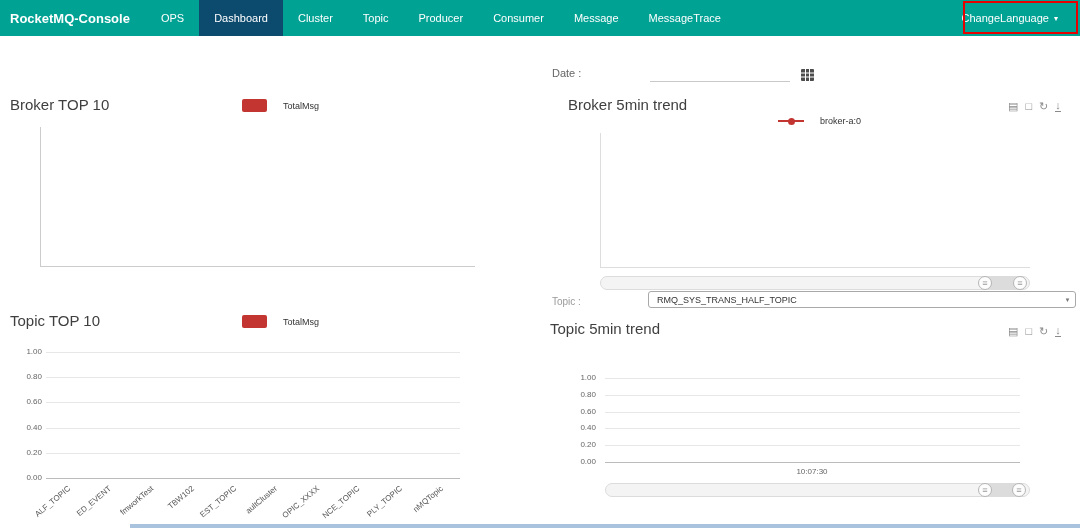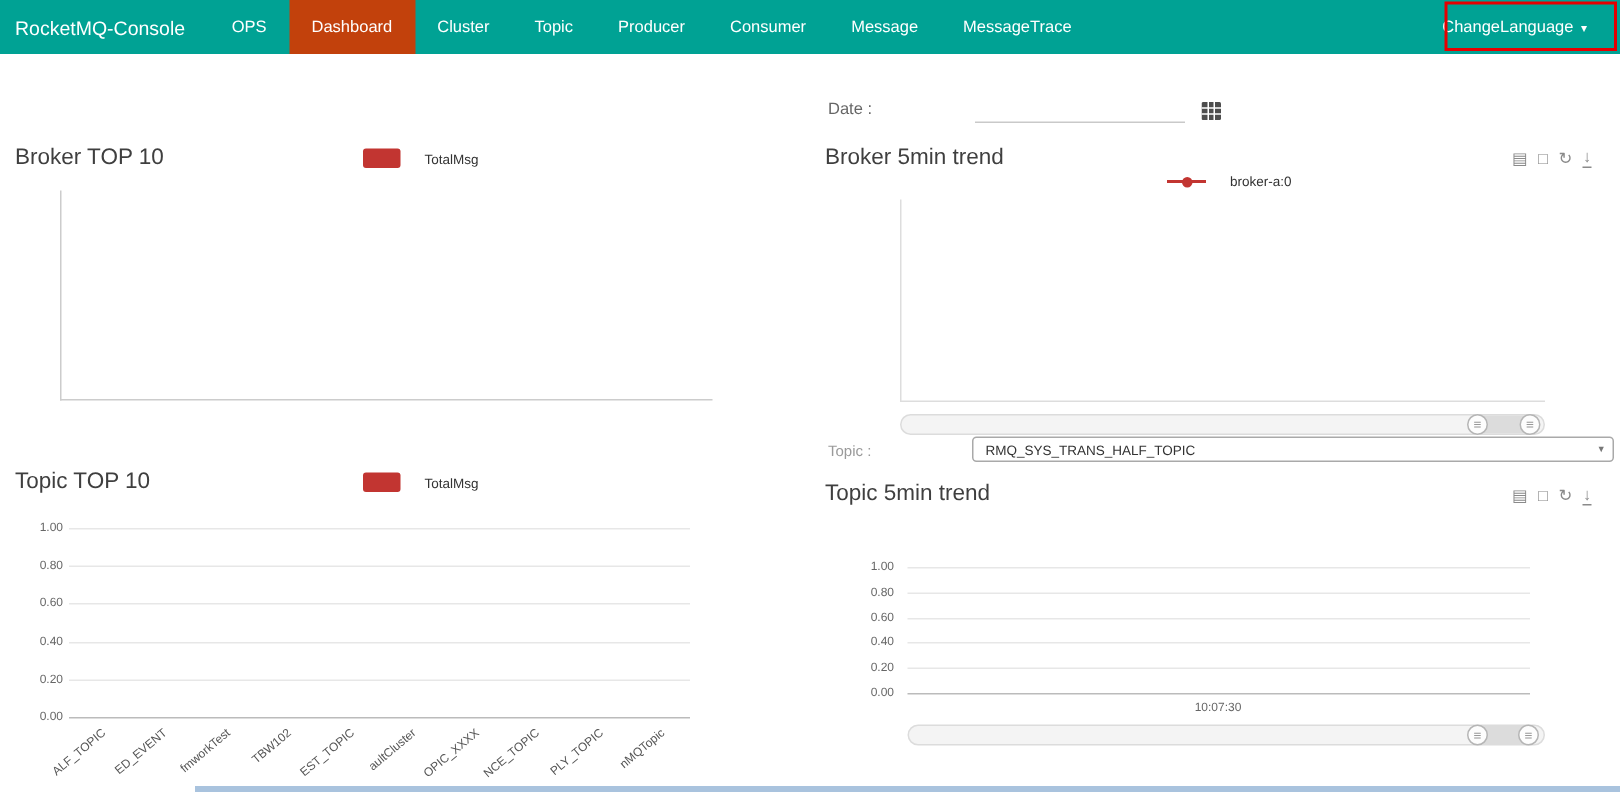--- a/index.html
+++ b/index.html
@@ -2,23 +2,23 @@
 <html><head>
 <meta charset="utf-8">
 <style>
   * { margin:0; padding:0; box-sizing:border-box; }
   html,body { background:#fff; }
   body { font-family:"Liberation Sans", sans-serif; }
   .page { position:relative; width:1080px; height:529px; background:#ffffff; overflow:hidden; }
 
   
   .navbar { position:absolute; top:0; left:0; width:1080px; height:36px; background:#00A294; display:flex; align-items:stretch; color:#fff; }
-  .brand { display:flex; align-items:center; padding:0 16px 0 10px; font-size:13px; font-weight:400; cursor:pointer;text-align:center; }
+  .brand { display:flex; align-items:center; padding:0 16px 0 10px; font-size:13px; font-weight:700; cursor:pointer;text-align:center; }
   .nav-item { display:flex; align-items:center; padding:18px 15px; font-size:11px; cursor:pointer; }
-  .nav-item.active { background:#c2410c; }
+  .nav-item.active { background:#0c4a6e; }
   .nav-right { margin-left:auto; display:flex; align-items:center; padding:0 22px; font-size:11px; cursor:pointer; }
   .caret { margin-left:5px; font-size:8px; }
   .annotation-box { position:absolute; left:963px; top:1px; width:115px; height:33px; border:2px solid #e60000; pointer-events:none; }
 
   
   .section-title { position:absolute; font-size:15px; color:#3f3f3f; }
   .legend { position:absolute; display:flex; align-items:center; cursor:pointer;gap:12px; }
   .legend .bar-marker { width:25px; height:13px; background:#c23531; border-radius:2px; margin-right:4px; }
   .legend .legend-text { font-size:9px; color:#333; }
   .line-marker { position:relative; width:26px; height:8px; margin-right:4px; }
@@ -89,21 +89,21 @@
     </svg>
   </div>
 
   <div class="section-title" style="left:10px; top:96px;">Broker TOP 10</div>
   <div class="legend" style="left:242px; top:99px;">
     <span class="bar-marker"></span>
     <span class="legend-text">TotalMsg</span>
   </div>
   <div class="plot-frame" style="left:40px; top:127px; width:435px; height:140px;"></div>
 
-  <div class="section-title" style="left:550px; top:96px;">Broker 5min trend</div>
+  <div class="section-title" style="left:568px; top:96px;">Broker 5min trend</div>
   <div class="toolbox" style="left:1008px; top:100px;">
     <span class="tool">▤</span>
     <span class="tool">□</span>
     <span class="tool">↻</span>
     <span class="tool dl">↓</span>
   </div>
   <div class="legend" style="left:778px; top:116px;">
     <span class="line-marker">
       <span class="lm-line"></span>
         <span class="lm-dot"></span>

